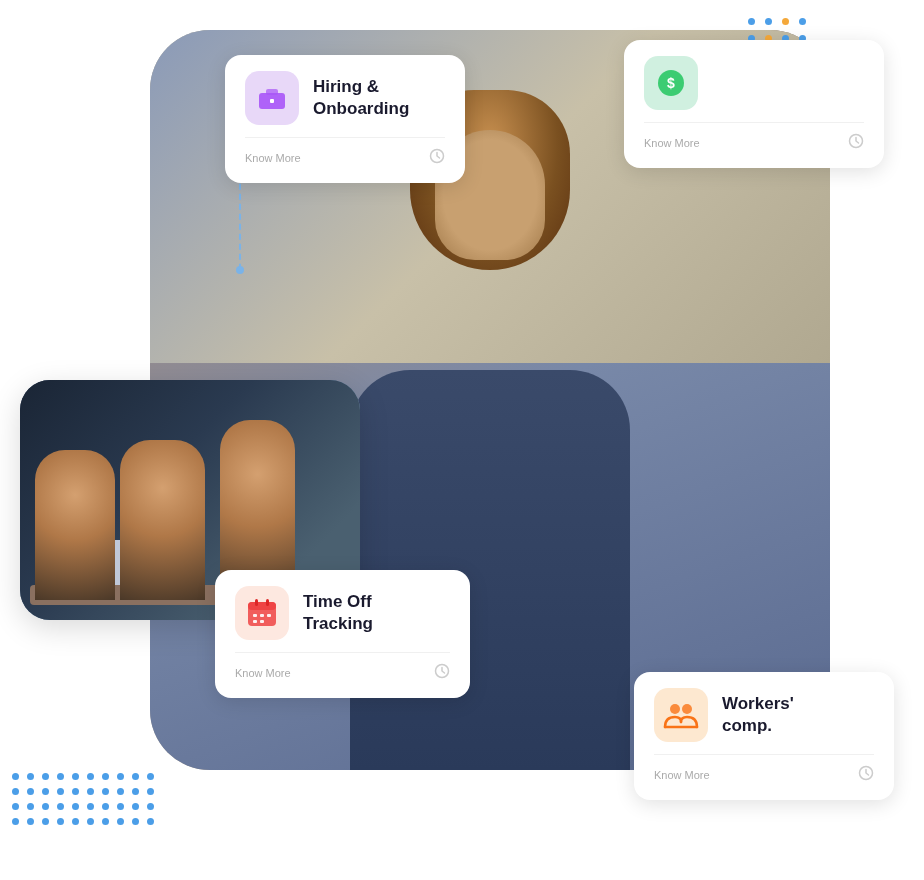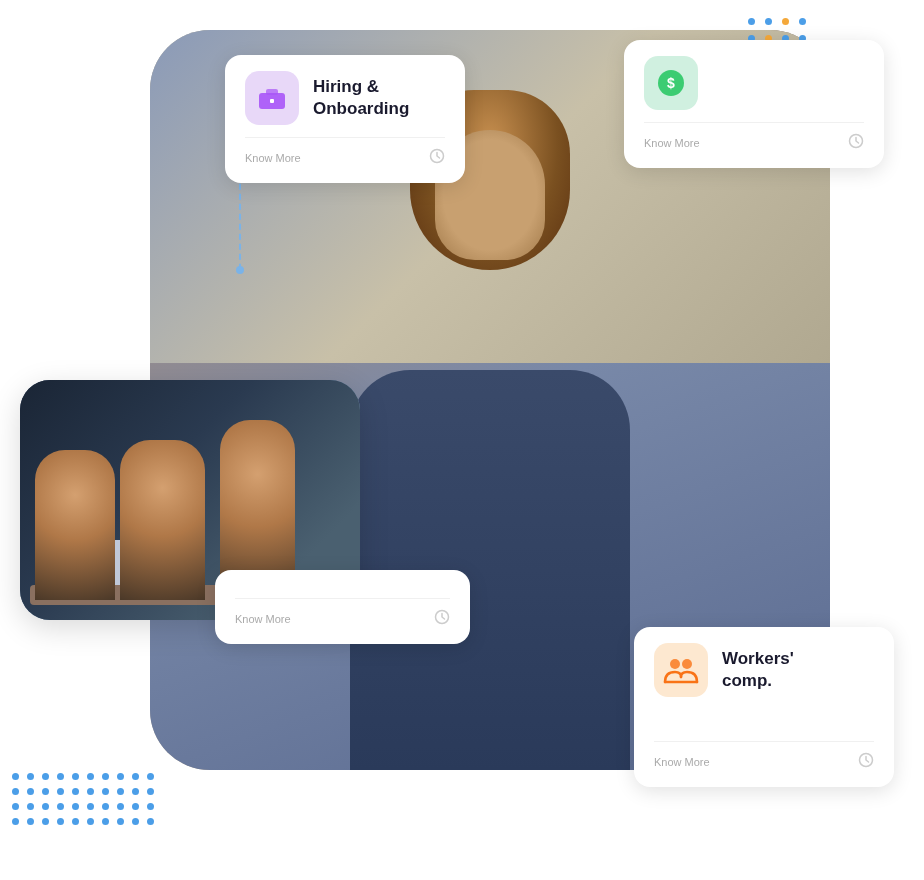--- a/index.html
+++ b/index.html
@@ -128,24 +128,23 @@
 
     
     .card-timeoff {
       top: 570px;
       left: 215px;
       width: 255px;
     }
 
     
     .card-workers {
-      bottom: 93px;
+      bottom: 80px;
       right: 30px;
       width: 260px;
-      gap: 32px;
     }
 
     
     .photo-art {
       width: 100%;
       height: 100%;
       position: relative;
       background: linear-gradient(160deg, #c5b99a 0%, #a89080 20%, #7888a8 50%, #5a6a90 100%);
     }
 
@@ -378,20 +377,36 @@
       <span class="card-clock-icon">
         <svg width="16" height="16" viewBox="0 0 16 16" fill="none">
           <circle cx="8" cy="8" r="6.5" stroke="#cccccc" stroke-width="1.5"></circle>
           <path d="M8 4.5V8L10.5 10" stroke="#cccccc" stroke-width="1.5" stroke-linecap="round"></path>
         </svg>
       </span>
     </div>
   </div>
 
   <div class="card card-timeoff">
+    <div class="card-top-row">
+      <div class="card-icon card-icon-red">
+        <svg width="34" height="34" viewBox="0 0 34 34" fill="none">
+          <rect x="3" y="6" width="28" height="24" rx="4" fill="#ef4444" opacity="0.85"></rect>
+          <rect x="3" y="6" width="28" height="8" rx="4" fill="#ef4444"></rect>
+          <rect x="10" y="3" width="3" height="7" rx="1.5" fill="#dc2626"></rect>
+          <rect x="21" y="3" width="3" height="7" rx="1.5" fill="#dc2626"></rect>
+          <rect x="8" y="18" width="4" height="3" rx="1" fill="white" opacity="0.9"></rect>
+          <rect x="15" y="18" width="4" height="3" rx="1" fill="white" opacity="0.9"></rect>
+          <rect x="22" y="18" width="4" height="3" rx="1" fill="white" opacity="0.9"></rect>
+          <rect x="8" y="24" width="4" height="3" rx="1" fill="white" opacity="0.9"></rect>
+          <rect x="15" y="24" width="4" height="3" rx="1" fill="white" opacity="0.9"></rect>
+        </svg>
+      </div>
+      <span class="card-title">Time Off<br>Tracking</span>
+    </div>
     <div class="card-footer">
       <span class="card-know-more">Know More</span>
       <span class="card-clock-icon">
         <svg width="16" height="16" viewBox="0 0 16 16" fill="none">
           <circle cx="8" cy="8" r="6.5" stroke="#cccccc" stroke-width="1.5"></circle>
           <path d="M8 4.5V8L10.5 10" stroke="#cccccc" stroke-width="1.5" stroke-linecap="round"></path>
         </svg>
       </span>
     </div>
   </div>

